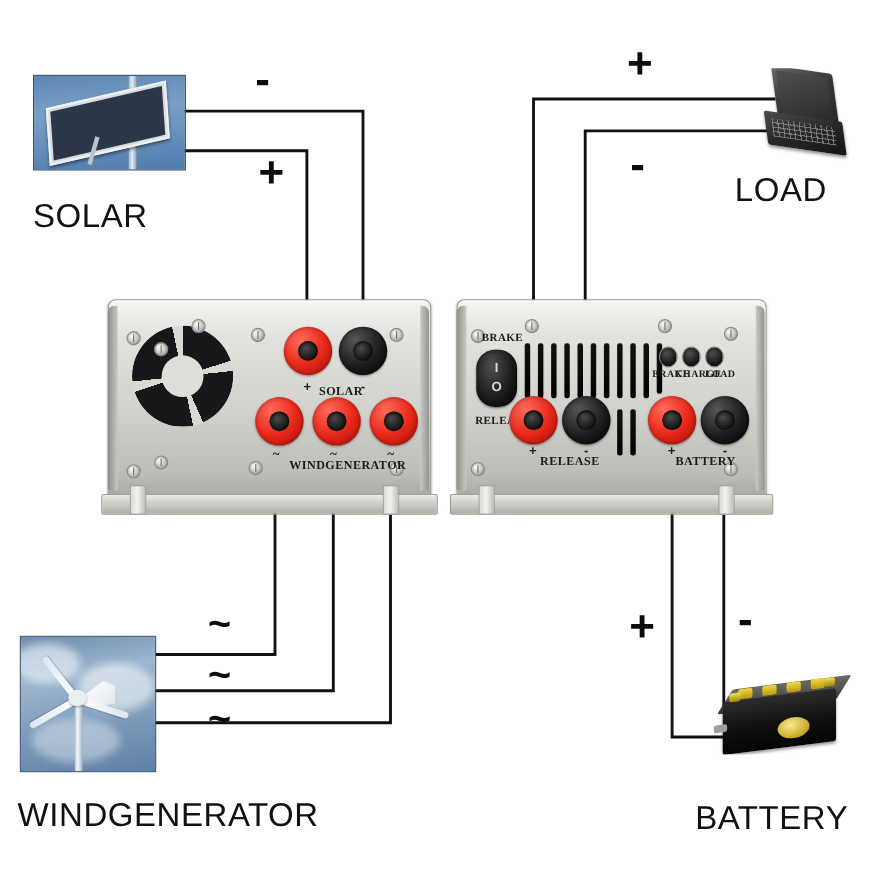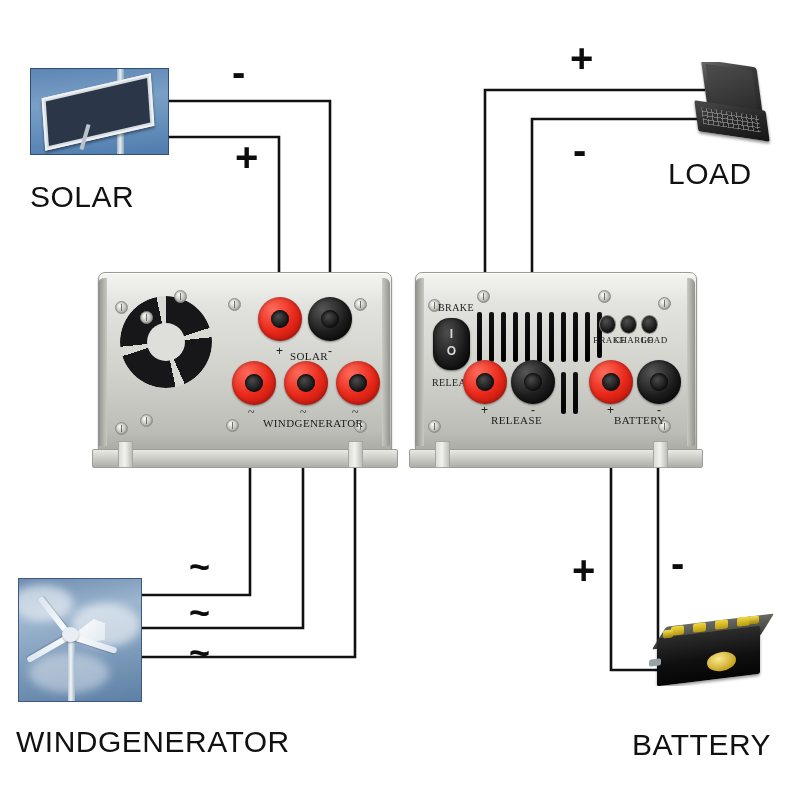--- a/index.html
+++ b/index.html
@@ -225,21 +225,21 @@
     position:absolute;left:50%;top:50%;border-radius:50%;
     transform:translate(-50%,-50%);
     background:radial-gradient(circle at 40% 35%,#4a4a4a,#121212 70%,#000);
     box-shadow:inset 0 1px 3px rgba(0,0,0,.85);
   }
 
   
   .silk{
     position:absolute;
     font-family:"Liberation Serif", serif;
-    font-weight:normal;
+    font-weight:bold;
     color:#1b1b1b;
     white-space:nowrap;
     letter-spacing:.4px;
   }
   .silk.pm{font-family:"Liberation Sans", sans-serif;font-size:12px;}
 
   
   #fan-grille{
     position:absolute;left:22px;top:24px;width:92px;height:92px;border-radius:50%;
     background:#d9d9d4;

